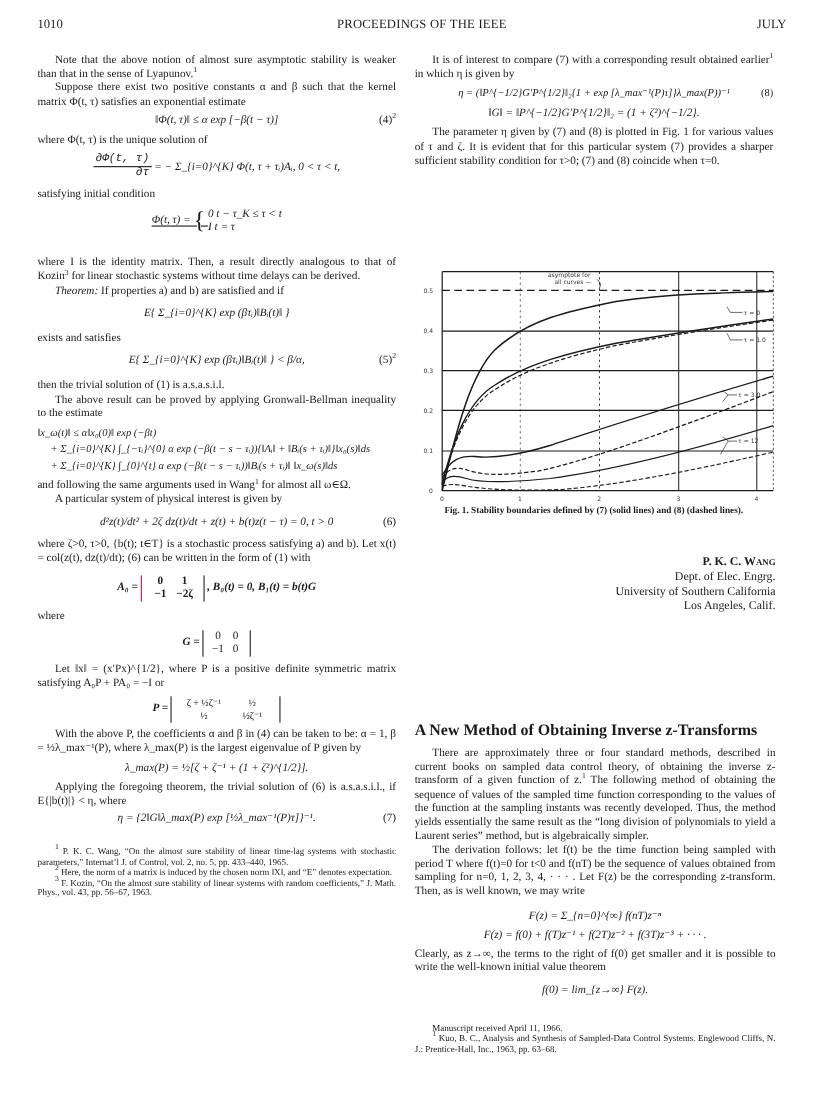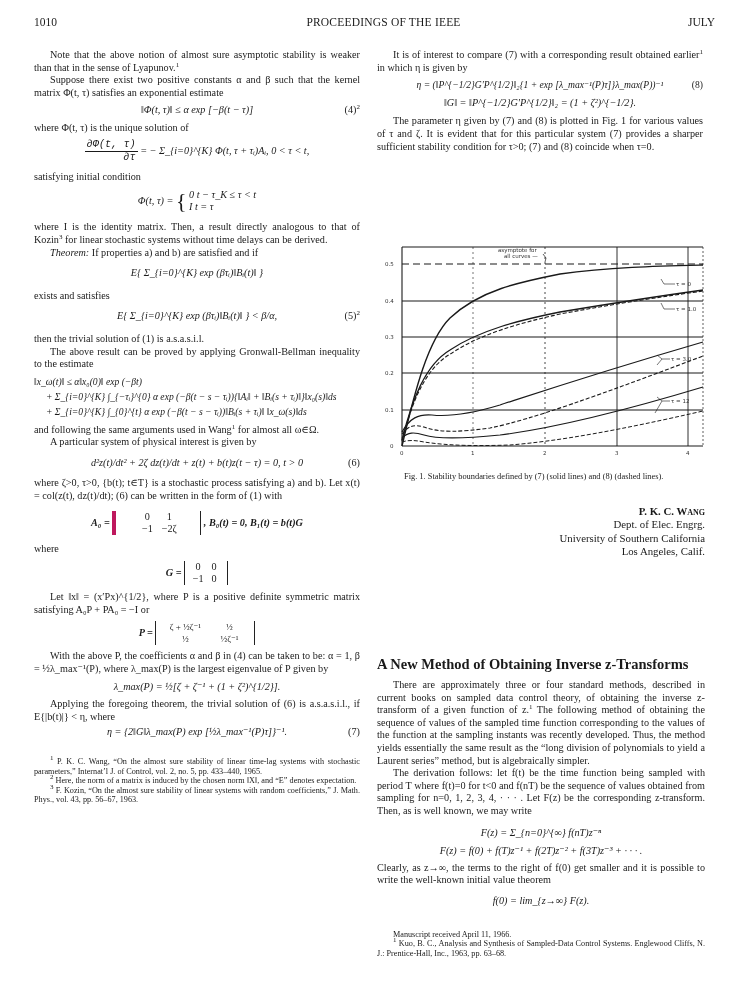--- a/index.html
+++ b/index.html
@@ -13,21 +13,21 @@
   .colR{left:377px;width:326px;top:49px;}
   p{margin:0;}
   .ind{text-indent:16px;}
   .eq{position:relative;text-align:center;margin:4px 0;font-style:italic;white-space:nowrap;}
   .eq .num{position:absolute;right:0;top:0;font-style:normal;}
   .b{font-weight:bold;}
   .it{font-style:italic;}
   .fn{font-size:8.2px;line-height:9.6px;text-align:justify;}
   .sec{font-size:14.5px;font-weight:bold;margin:0 0 6px 0;line-height:17px;}
   .sig{text-align:right;font-size:10.8px;line-height:13.4px;margin-top:20px;}
-  .figcap{font-size:8.4px;text-align:left;margin-top:14px;}
+  .figcap{font-size:8.4px;text-align:left;margin-top:1px;font-weight:bold;}
   sup{font-size:7px;line-height:0;}
   .frac{display:inline-block;vertical-align:middle;text-align:right;font-family:Liberation Mono, monospace;}
   .frac span{display:block;padding:0 2px;}
   .frac span.top{border-bottom:1px solid #1a1a1a;}
   svg{display:block;}
 </style>
 </head>
 <body>
 
 <div class="hdr">
@@ -42,21 +42,21 @@
   <div class="eq" style="margin:5px 0;">
     <span>‖Φ(t, τ)‖ ≤ α exp [−β(t − τ)]</span>
     <span class="num"><span>(4)</span><sup>2</sup></span>
   </div>
   <p>where Φ(t, τ) is the unique solution of</p>
   <div class="eq" style="margin:4px 0 6px;">
     <span class="frac"><span class="top">∂Φ(t, τ)</span><span>∂τ</span></span>
     <span>= − Σ_{i=0}^{K} Φ(t, τ + τᵢ)Aᵢ,      0 &lt; τ &lt; t,</span>
   </div>
   <p>satisfying initial condition</p>
-  <div class="eq" style="margin:6px 0 8px;">
+  <div class="eq" style="margin:6px 0 20px;text-decoration:underline;">
     <span style="vertical-align:middle;">Φ(t, τ) =</span>
     <span style="font-size:22px;vertical-align:middle;font-style:normal;">{</span>
     <span style="display:inline-block;vertical-align:middle;text-align:left;line-height:12px;">
       <span>0    t − τ_K ≤ τ &lt; t</span><br>
       <span>I    t = τ</span>
     </span>
   </div>
   <p><span>where I is the identity matrix. Then, a result directly analogous to that of Kozin</span><sup>3</sup><span> for linear stochastic systems without time delays can be derived.</span></p>
   <p class="ind"><span class="it">Theorem:</span><span> If properties a) and b) are satisfied and if</span></p>
   <div class="eq" style="margin:8px 0 10px;">E{ Σ_{i=0}^{K} exp (βτᵢ)‖Bᵢ(t)‖ }</div>
@@ -74,21 +74,21 @@
   </div>
   <p><span>and following the same arguments used in Wang</span><sup>1</sup><span> for almost all ω∈Ω.</span></p>
   <p class="ind">A particular system of physical interest is given by</p>
   <div class="eq" style="margin:8px 0 8px;">
     <span>d²z(t)/dt² + 2ζ dz(t)/dt + z(t) + b(t)z(t − τ) = 0,      t &gt; 0</span>
     <span class="num">(6)</span>
   </div>
   <p>where ζ&gt;0, τ&gt;0, {b(t); t∈T} is a stochastic process satisfying a) and b). Let x(t) = col(z(t), dz(t)/dt); (6) can be written in the form of (1) with</p>
   <div class="eq" style="margin:8px 0;">
     <span class="b" style="vertical-align:middle;">A₀ =</span>
-    <span style="display:inline-block;vertical-align:middle;border-left:4px solid #be185d;border-right:1px solid #222;padding:0 20px;font-style:normal;line-height:12px;">
+    <span style="display:inline-block;vertical-align:middle;border-left:1px solid #be185d;border-right:1px solid #222;padding:0 6px;font-style:normal;line-height:12px;font-weight:bold;">
       <span style="display:inline-block;width:22px;text-align:center;">0</span><span style="display:inline-block;width:22px;text-align:center;">1</span><br>
       <span style="display:inline-block;width:22px;text-align:center;">−1</span><span style="display:inline-block;width:22px;text-align:center;">−2ζ</span>
     </span>
     <span class="b" style="vertical-align:middle;">, B₀(t) = 0, B₁(t) = b(t)G</span>
   </div>
   <p>where</p>
   <div class="eq" style="margin:6px 0;">
     <span class="b" style="vertical-align:middle;">G =</span>
     <span style="display:inline-block;vertical-align:middle;border-left:1px solid #222;border-right:1px solid #222;padding:0 5px;font-style:normal;line-height:12px;">
       <span style="display:inline-block;width:16px;text-align:center;">0</span><span style="display:inline-block;width:16px;text-align:center;">0</span><br>

